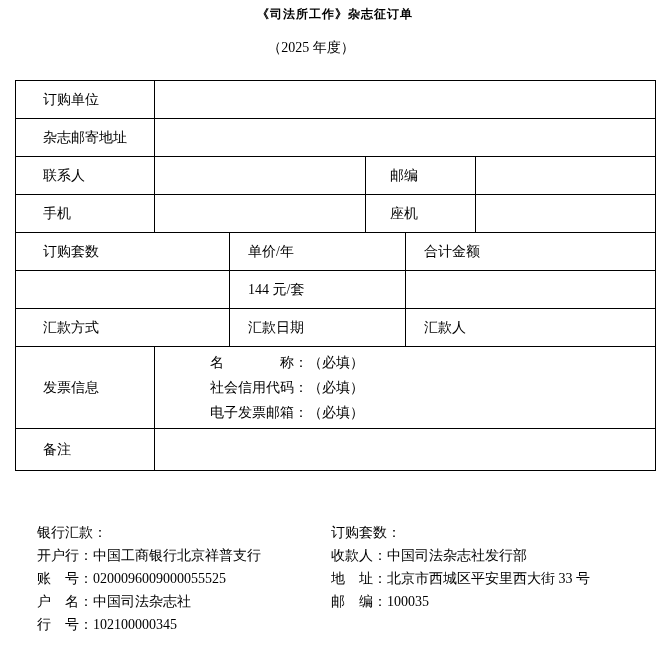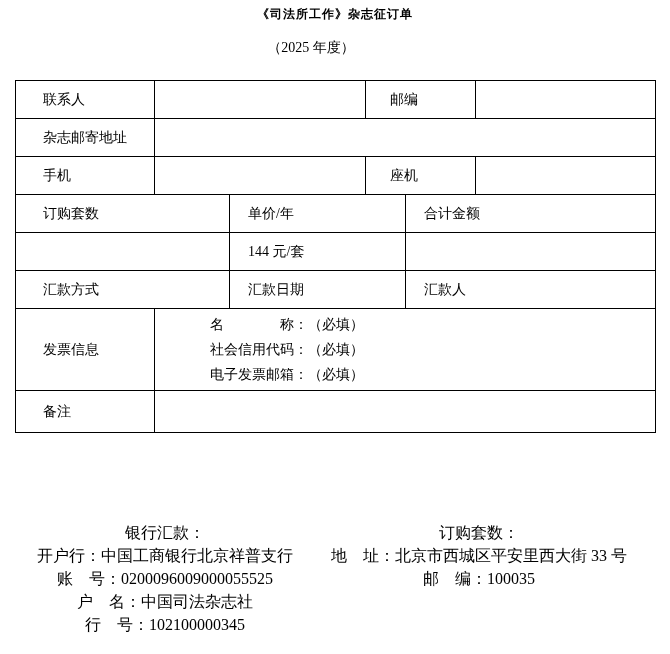--- a/index.html
+++ b/index.html
@@ -43,24 +43,23 @@
     white-space: nowrap;
   }
   table.order-form td.pad-lg { padding-left: 27px; }
   table.order-form td.pad-md { padding-left: 24px; }
   tr.h38 { height: 38px; }
   tr.h82 { height: 82px; }
   tr.h42 { height: 42px; }
   .invoice-lines { line-height: 25px; margin-left: 28px; }
   .footer-block {
     position: absolute;
-    font-size: 16px;
+    font-size: 14px;
     line-height: 23px;
     white-space: nowrap;
-    text-align: center;
   }
   .footer-block.bank { left: 37px;  top: 521px; }
   .footer-block.post { left: 331px; top: 521px; }
 </style>
 </head>
 <body>
 
 <div class="doc-title">《司法所工作》杂志征订单</div>
 <div class="doc-subtitle">（2025 年度）</div>
 
@@ -68,28 +67,32 @@
   <colgroup>
     <col style="width:139px">
       <col style="width:75px">
       <col style="width:136px">
     <col style="width:40px">
       <col style="width:70px">
       <col style="width:180px">
   </colgroup>
   <tbody>
     <tr class="h38">
+      <td class="pad-lg">订购单位</td>
+      <td colspan="5"></td>
+    </tr>
+    <tr class="h38">
+      <td class="pad-lg">杂志邮寄地址</td>
+      <td colspan="5"></td>
+    </tr>
+    <tr class="h38">
       <td class="pad-lg">联系人</td>
       <td colspan="2"></td>
       <td colspan="2" class="pad-md">邮编</td>
       <td></td>
-    </tr>
-    <tr class="h38">
-      <td class="pad-lg">杂志邮寄地址</td>
-      <td colspan="5"></td>
     </tr>
     <tr class="h38">
       <td class="pad-lg">手机</td>
       <td colspan="2"></td>
       <td colspan="2" class="pad-md">座机</td>
       <td></td>
     </tr>
     <tr class="h38">
       <td colspan="2" class="pad-lg">订购套数</td>
       <td colspan="2">单价/年</td>
@@ -125,15 +128,16 @@
 <div class="footer-block bank">
   <div>银行汇款：</div>
   <div>开户行：中国工商银行北京祥普支行</div>
   <div>账　号：0200096009000055525</div>
   <div>户　名：中国司法杂志社</div>
   <div>行　号：102100000345</div>
 </div>
 
 <div class="footer-block post">
   <div>订购套数：</div>
+  <div>收款人：中国司法杂志社发行部</div>
   <div>地　址：北京市西城区平安里西大街 33 号</div>
   <div>邮　编：100035</div>
 </div>
 
 </body></html>

